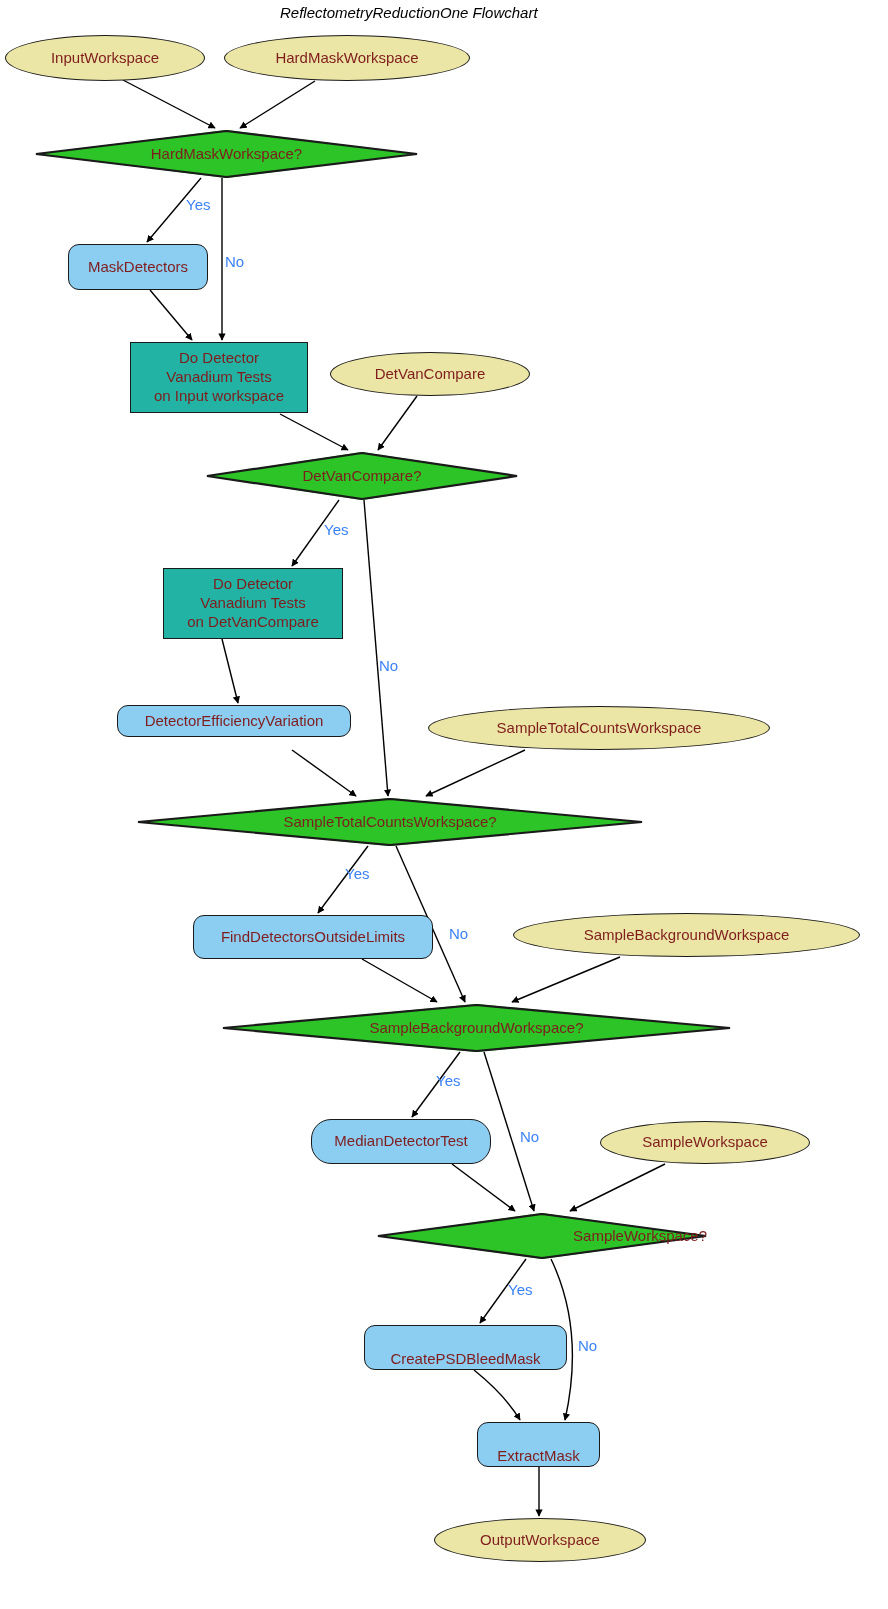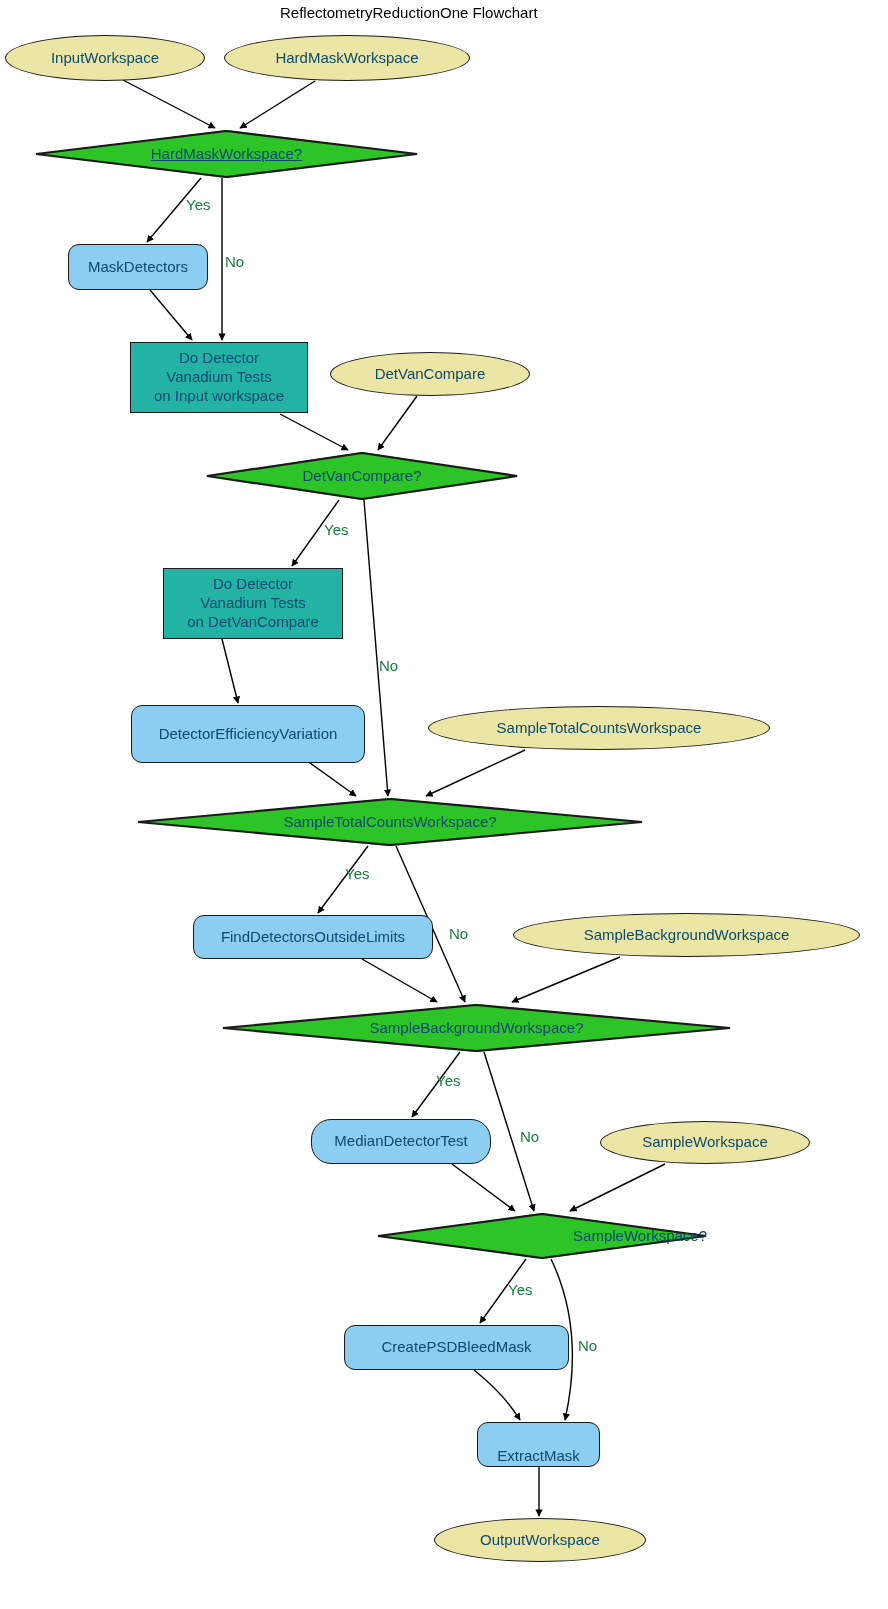--- a/index.html
+++ b/index.html
@@ -25,21 +25,21 @@
     height: 1609px;
     pointer-events: none;
   }
   .node {
     position: absolute;
     display: flex;
     align-items: center;
     justify-content: center;
     text-align: center;
     box-sizing: border-box;
-    color: #0c4a6e;
+    color: #7f1d1d;
     font-size: 15px;
     line-height: 1.26;
     white-space: pre-line;
     z-index: 2;
   }
   .node.ellipse {
     border: 1.4px solid #1a1a1a;
     border-radius: 50%;
     background: #ece6a6;
   }
@@ -68,30 +68,31 @@
     border-radius: 11px;
     background: #8ccdf2;
   }
   .node.rect {
     border: 1.6px solid #1a1a1a;
     background: #23b3a4;
   }
   .edge-label {
     position: absolute;
     font-size: 15px;
-    color: #15803d;
+    color: #3b82f6;
     z-index: 3;
     white-space: nowrap;
   }
   #title {
     position: absolute;
     font-size: 15px;
     color: #000000;
     white-space: nowrap;
     z-index: 3;
+    font-style: italic;
   }
 </style>
 </head>
 <body>
 
 <div id="canvas">
 
   <div id="title" style="left: 280px; top: 4px;">ReflectometryReductionOne Flowchart</div>
 
   <svg id="edges" viewBox="0 0 888 1609">
@@ -124,50 +125,50 @@
         <path d="M 526,1259 L 480,1323" marker-end="url(#arrow)"></path>
         <path d="M 551,1259 Q 585,1330 565,1420" marker-end="url(#arrow)"></path>
         <path d="M 474,1370 Q 505,1395 520,1420" marker-end="url(#arrow)"></path>
         <path d="M 539,1467 L 539,1516" marker-end="url(#arrow)"></path>
       </g>
   </svg>
 
   <div id="nodes-layer">
       <div class="node ellipse" style="left: 5px; top: 35px; width: 200px; height: 46px;"><span>InputWorkspace</span></div>
       <div class="node ellipse" style="left: 224px; top: 35px; width: 246px; height: 46px;"><span>HardMaskWorkspace</span></div>
-      <div class="node diamond-wrap" style="left: 35px; top: 130px; width: 383px; height: 48px; text-decoration: underline;"><div class="dia-shape"></div><svg class="dia-edge" viewBox="0 0 383 48" preserveAspectRatio="none">
+      <div class="node diamond-wrap" style="left: 35px; top: 130px; width: 383px; height: 48px;"><div class="dia-shape"></div><svg class="dia-edge" viewBox="0 0 383 48" preserveAspectRatio="none">
           <polygon points="191.5,1 382,24 191.5,47 1,24" fill="none" stroke="#1a1a1a" stroke-width="2.2" vector-effect="non-scaling-stroke"></polygon>
         </svg><span class="dia-label">HardMaskWorkspace?</span></div>
       <div class="node rounded" style="left: 68px; top: 244px; width: 140px; height: 46px;"><span>MaskDetectors</span></div>
       <div class="node rect" style="left: 130px; top: 342px; width: 178px; height: 71px;"><span>Do Detector
 Vanadium Tests
 on Input workspace</span></div>
       <div class="node ellipse" style="left: 330px; top: 352px; width: 200px; height: 44px; justify-content: center;"><span>DetVanCompare</span></div>
       <div class="node diamond-wrap" style="left: 206px; top: 452px; width: 312px; height: 48px;"><div class="dia-shape"></div><svg class="dia-edge" viewBox="0 0 312 48" preserveAspectRatio="none">
           <polygon points="156,1 311,24 156,47 1,24" fill="none" stroke="#1a1a1a" stroke-width="2.2" vector-effect="non-scaling-stroke"></polygon>
         </svg><span class="dia-label">DetVanCompare?</span></div>
       <div class="node rect" style="left: 163px; top: 568px; width: 180px; height: 71px;"><span>Do Detector
 Vanadium Tests
 on DetVanCompare</span></div>
-      <div class="node rounded" style="left: 131px; top: 705px; width: 234px; height: 58px;"><span>DetectorEfficiencyVariation</span></div>
+      <div class="node rounded" style="left: 117px; top: 705px; width: 234px; height: 32px;"><span>DetectorEfficiencyVariation</span></div>
       <div class="node ellipse" style="left: 428px; top: 706px; width: 342px; height: 44px;"><span>SampleTotalCountsWorkspace</span></div>
       <div class="node diamond-wrap" style="left: 137px; top: 798px; width: 506px; height: 48px;"><div class="dia-shape"></div><svg class="dia-edge" viewBox="0 0 506 48" preserveAspectRatio="none">
           <polygon points="253,1 505,24 253,47 1,24" fill="none" stroke="#1a1a1a" stroke-width="2.2" vector-effect="non-scaling-stroke"></polygon>
         </svg><span class="dia-label">SampleTotalCountsWorkspace?</span></div>
       <div class="node rounded" style="left: 193px; top: 915px; width: 240px; height: 44px;"><span>FindDetectorsOutsideLimits</span></div>
       <div class="node ellipse" style="left: 513px; top: 913px; width: 347px; height: 44px;"><span>SampleBackgroundWorkspace</span></div>
       <div class="node diamond-wrap" style="left: 222px; top: 1004px; width: 509px; height: 48px;"><div class="dia-shape"></div><svg class="dia-edge" viewBox="0 0 509 48" preserveAspectRatio="none">
           <polygon points="254.5,1 508,24 254.5,47 1,24" fill="none" stroke="#1a1a1a" stroke-width="2.2" vector-effect="non-scaling-stroke"></polygon>
         </svg><span class="dia-label">SampleBackgroundWorkspace?</span></div>
       <div class="node rounded" style="left: 311px; top: 1119px; width: 180px; height: 45px; border-radius: 20px;"><span>MedianDetectorTest</span></div>
       <div class="node ellipse" style="left: 600px; top: 1121px; width: 210px; height: 43px;"><span>SampleWorkspace</span></div>
       <div class="node diamond-wrap" style="left: 377px; top: 1213px; width: 330px; height: 46px; justify-content: flex-end;"><div class="dia-shape"></div><svg class="dia-edge" viewBox="0 0 330 46" preserveAspectRatio="none">
           <polygon points="165,1 329,23 165,45 1,23" fill="none" stroke="#1a1a1a" stroke-width="2.2" vector-effect="non-scaling-stroke"></polygon>
         </svg><span class="dia-label">SampleWorkspace?</span></div>
-      <div class="node rounded" style="left: 344px; top: 1325px; width: 225px; height: 45px;"><span>CreatePSDBleedMask</span></div>
+      <div class="node rounded" style="left: 364px; top: 1325px; width: 203px; height: 45px; align-items: flex-end;"><span>CreatePSDBleedMask</span></div>
       <div class="node rounded" style="left: 477px; top: 1422px; width: 123px; height: 45px; align-items: flex-end;"><span>ExtractMask</span></div>
       <div class="node ellipse" style="left: 434px; top: 1518px; width: 212px; height: 44px;"><span>OutputWorkspace</span></div>
     </div>
   <div id="labels-layer">
       <div class="edge-label" style="left: 186px; top: 196px;">Yes</div>
       <div class="edge-label" style="left: 225px; top: 253px;">No</div>
       <div class="edge-label" style="left: 324px; top: 521px;">Yes</div>
       <div class="edge-label" style="left: 379px; top: 657px;">No</div>
       <div class="edge-label" style="left: 345px; top: 865px;">Yes</div>
       <div class="edge-label" style="left: 449px; top: 925px;">No</div>

